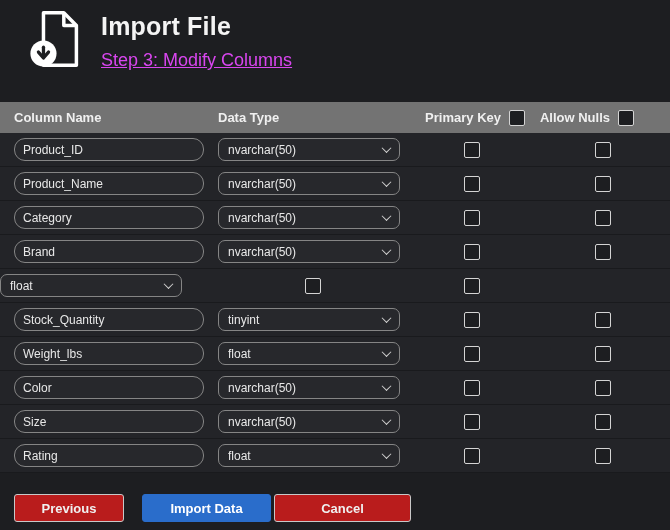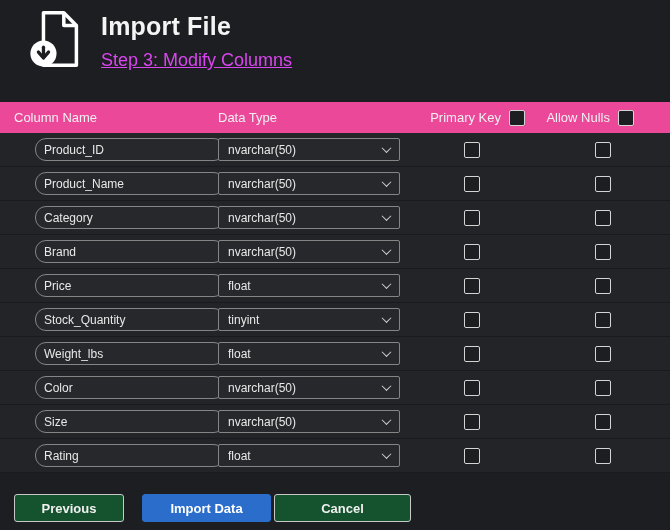--- a/index.html
+++ b/index.html
@@ -14,51 +14,51 @@
   
   .app-header { display: flex; align-items: flex-start; padding: 8px 0 0 26px; }
   .icon-wrap { width: 64px; height: 62px; flex: 0 0 auto; }
   .header-text { margin-left: 11px; }
   .title { font-size: 25px; font-weight: bold; color: #f4f4f4; margin-top: 4px; letter-spacing: .2px; }
   .subtitle { font-size: 18px; color: #d946ef; margin-top: 9px; text-decoration: underline; }
 
   
   .table { margin-top: 31px; }
   .grid-row { display: grid; grid-template-columns: 218px 190px 127px 135px; align-items: center; }
-  .table-header { background: #ec4899; height: 31px; font-weight: normal; font-size: 13px; color: #f0f0f0; }
+  .table-header { background: #737373; height: 31px; font-weight: bold; font-size: 13px; color: #f0f0f0; }
   .th-name { padding-left: 14px; }
   .th-pk, .th-nulls { display: flex; align-items: center; justify-content: flex-end; gap: 8px; padding-right: 10px; }
   .th-nulls { padding-right: 36px; }
 
   .row { height: 34px; background: #232428; border-bottom: 1px solid #191a1d; }
   .cell-name { padding-left: 14px; }
   .name-input {
     width: 190px; height: 23px; background: #27282c; border: 1px solid #858585;
-    color: #e8e8e8; font-family: inherit; font-size: 12px; padding: 0 8px; border-radius: 11px; margin-left: 21px;
+    color: #e8e8e8; font-family: inherit; font-size: 12px; padding: 0 8px; border-radius: 11px;
   }
   .select {
-    width: 182px; height: 23px; background: #27282c; border: 1px solid #858585; border-radius: 2px;
+    width: 182px; height: 23px; background: #27282c; border: 1px solid #858585; border-radius: 7px;
     display: flex; align-items: center; justify-content: space-between; padding: 8px 9px;
     font-size: 12px; color: #e8e8e8; cursor: default;
   }
   .chevron {
     width: 7px; height: 7px;
     border-right: 1.6px solid #d0d0d0; border-bottom: 1.6px solid #d0d0d0;
     transform: rotate(45deg) translate(-1px, -1px);
   }
   .cell-pk, .cell-nulls { display: flex; justify-content: center; }
   .checkbox {
     width: 16px; height: 16px; border: 1px solid #d4d4d4; background: #1d1e21;
     border-radius: 2px; display: inline-block;
   }
 
   
   .footer { display: flex; align-items: center; margin: 21px 0 0 14px; }
   .btn { height: 28px; border-radius: 3px; font-family: inherit; font-size: 13px; font-weight: bold; cursor: pointer; }
-  .btn.ghost { background: #14532d; border: 1px solid #c8c8c8; color: #f0f0f0; }
+  .btn.ghost { background: #b91c1c; border: 1px solid #c8c8c8; color: #f0f0f0; }
   .btn.primary { background: #2a6dcb; border: 1px solid #2a6dcb; color: #ffffff; }
   .btn-previous { width: 110px; }
   .btn-import { width: 129px; margin-left: 18px; }
   .btn-cancel { width: 137px; margin-left: 3px; }
 </style>
 </head>
 <body>
 
 <div class="app-header">
   <svg class="icon-wrap" viewBox="0 0 64 64" aria-hidden="true">
@@ -156,23 +156,20 @@
     </div>
     <div class="cell-pk">
       <span class="checkbox"></span>
     </div>
     <div class="cell-nulls">
       <span class="checkbox"></span>
     </div>
   </div>
 
   <div class="grid-row row">
-    <div class="cell-name">
-      <input type="text" class="name-input" value="Price" style="">
-    </div>
     <div class="cell-type">
       <div class="select">
         <span>float</span>
         <span class="chevron"></span>
       </div>
     </div>
     <div class="cell-pk">
       <span class="checkbox"></span>
     </div>
     <div class="cell-nulls">

